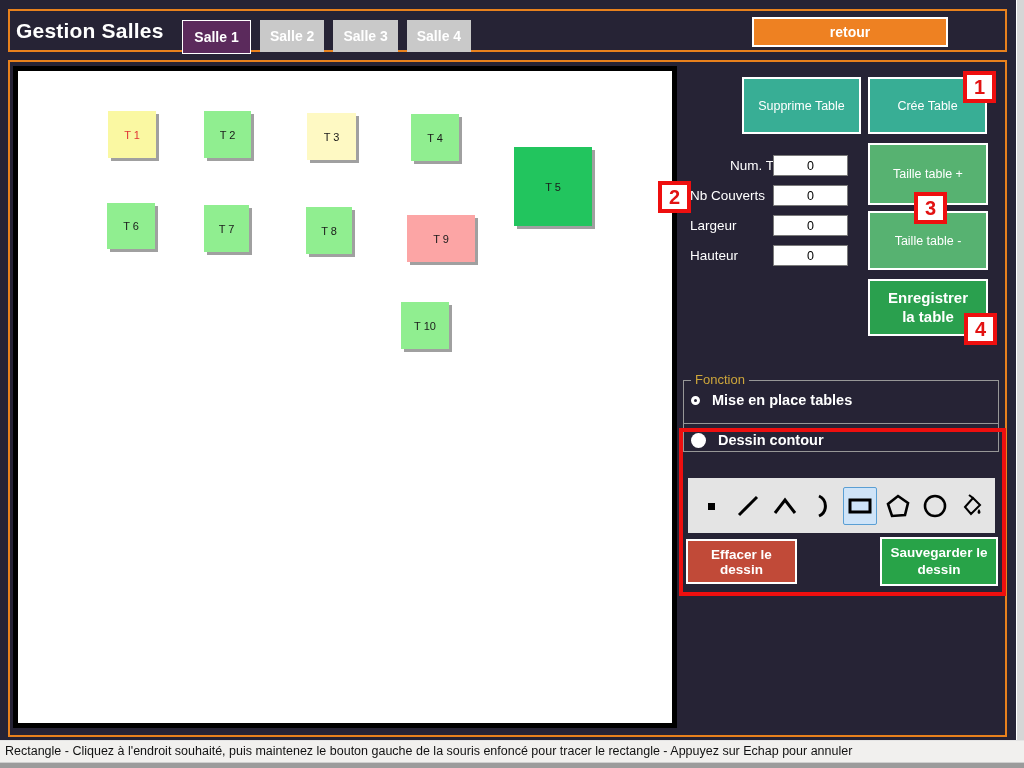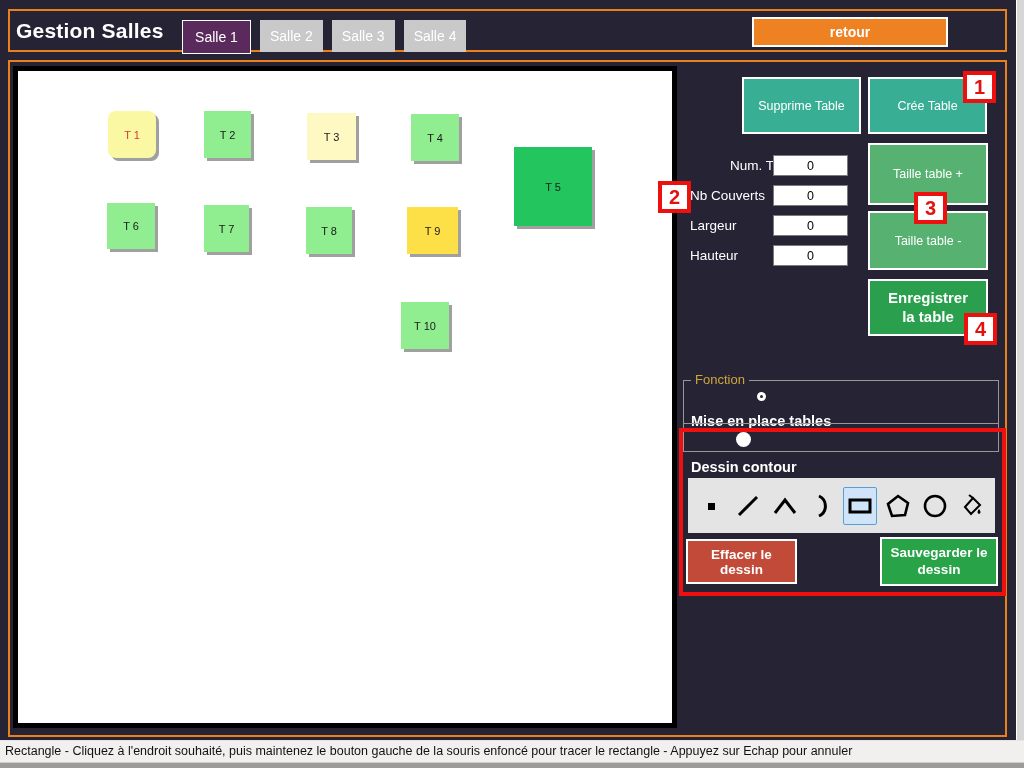--- a/index.html
+++ b/index.html
@@ -12,21 +12,21 @@
   .right-strip { left:1016px; top:0; width:8px; height:740px; background:#d6d6d6; border-left:1px solid #ffffff; }
   .statusbar { left:0; top:740px; width:1024px; height:22px; background:#f1f0ee; border-top:1px solid #e5e5e5;
                color:#111; font-size:12.5px; line-height:21px; padding-left:5px; white-space:nowrap; }
   .status-below { left:0; top:762px; width:1024px; height:6px; background:#9b9b9b; border-top:1px solid #cfcfcf; }
 
   
   .header-box { left:8px; top:9px; width:999px; height:43px; border:2px solid #e8811d; }
   .app-title { left:14px; top:17px; color:#ffffff; font-size:21px; font-weight:bold; letter-spacing:0.2px; }
   .tabs { left:182px; top:20px; display:flex; gap:9px; }
   .tab { height:24px; min-width:62px; padding:16px 10px; display:flex; align-items:center; justify-content:center;
-         background:#c9c9c9; color:#ffffff; font-size:14px; font-weight:normal; cursor:pointer; }
+         background:#c9c9c9; color:#ffffff; font-size:14px; font-weight:bold; cursor:pointer; }
   .tab.active { background:#5b2a5c; border:1px solid #ffffff; min-width:69px; height:25px; }
   .retour-btn { left:752px; top:17px; width:196px; height:30px; background:#ee8122; border:2px solid #ffffff;
                 color:#ffffff; font-size:14px; font-weight:bold; display:flex; align-items:center; justify-content:center; cursor:pointer; }
 
   
   .main-box { left:8px; top:60px; width:999px; height:677px; border:2px solid #e8811d; }
 
   
   .canvas { left:13px; top:66px; width:664px; height:662px; background:#ffffff; border:5px solid #000000; }
   .table-sq { position:absolute; display:flex; align-items:center; justify-content:center;
@@ -52,21 +52,21 @@
                  text-align:center; font-size:12.5px; color:#000; font-family:"Liberation Sans", sans-serif; }
   .fl-1 { left:690px; top:158px;margin-left:40px; } .fi-1 { left:773px; top:155px; }
   .fl-2 { left:690px; top:188px; } .fi-2 { left:773px; top:185px; }
   .fl-3 { left:690px; top:218px; } .fi-3 { left:773px; top:215px; }
   .fl-4 { left:690px; top:248px; } .fi-4 { left:773px; top:245px; }
 
   
   .fonction-box { left:683px; top:380px; width:316px; height:72px; border:1px solid #979797; }
   .fonction-title { position:absolute; top:-9px; left:7px; background:#262335; padding:0 4px;
                     color:#cda63b; font-size:13px; }
-  .radio-row { position:absolute; left:7px; display:flex; align-items:center; gap:12px; cursor:pointer;flex-direction:column; }
+  .radio-row { position:absolute; left:7px; display:flex; align-items:center; gap:12px; cursor:pointer; }
   .radio-row-1 { top:11px; }
   .radio-sep { position:absolute; left:0; top:42px; width:100%; border-top:1px solid #979797; }
   .radio-row-2 { top:51px; }
   .radio-ring { width:9px; height:9px; border-radius:50%; border:3px solid #ffffff; background:transparent; }
   .radio-dot  { width:15px; height:15px; border-radius:50%; background:#ffffff; }
   .radio-label { color:#ffffff; font-size:14.5px; font-weight:bold; }
 
   
   .red-frame { left:679px; top:428px; width:327px; height:168px; border:4px solid #ee0f0f; }
   .toolbar { left:688px; top:478px; width:307px; height:55px; background:#e4e4e4; display:flex;
@@ -94,29 +94,29 @@
   <div class="tab">Salle 2</div>
   <div class="tab">Salle 3</div>
   <div class="tab">Salle 4</div>
 </div>
 <div class="abs retour-btn">retour</div>
 
 <div class="abs main-box"></div>
 
 <div class="abs canvas">
   <div id="tables-layer">
-      <div class="table-sq" style="left: 90px; top: 40px; width: 48px; height: 47px; background: rgb(250, 248, 162); color: rgb(224, 52, 52); border-radius: 8px;">T 1</div>
+      <div class="table-sq" style="left: 90px; top: 40px; width: 48px; height: 47px; background: rgb(250, 248, 162); color: rgb(224, 52, 52);">T 1</div>
       <div class="table-sq" style="left: 186px; top: 40px; width: 47px; height: 47px; background: rgb(144, 238, 144); color: rgb(26, 26, 26);">T 2</div>
       <div class="table-sq" style="left: 289px; top: 42px; width: 49px; height: 47px; background: #fef9c3; color: rgb(26, 26, 26);">T 3</div>
       <div class="table-sq" style="left: 393px; top: 43px; width: 48px; height: 47px; background: rgb(144, 238, 144); color: rgb(26, 26, 26);">T 4</div>
       <div class="table-sq" style="left: 496px; top: 76px; width: 78px; height: 79px; background: #22c55e; color: rgb(26, 26, 26);">T 5</div>
       <div class="table-sq" style="left: 89px; top: 132px; width: 48px; height: 46px; background: rgb(144, 238, 144); color: rgb(26, 26, 26);">T 6</div>
       <div class="table-sq" style="left: 186px; top: 134px; width: 45px; height: 47px; background: rgb(144, 238, 144); color: rgb(26, 26, 26);">T 7</div>
       <div class="table-sq" style="left: 288px; top: 136px; width: 46px; height: 47px; background: rgb(144, 238, 144); color: rgb(26, 26, 26);">T 8</div>
-      <div class="table-sq" style="left: 389px; top: 136px; width: 51px; height: 47px; background: #fde047; color: rgb(26, 26, 26);">T 9</div>
+      <div class="table-sq" style="left: 389px; top: 144px; width: 68px; height: 47px; background: #fca5a5; color: rgb(26, 26, 26);">T 9</div>
       <div class="table-sq" style="left: 383px; top: 231px; width: 48px; height: 47px; background: rgb(144, 238, 144); color: rgb(26, 26, 26);">T 10</div>
     </div>
 </div>
 
 <div class="abs btn btn-teal supprime">Supprime Table</div>
 <div class="abs btn btn-teal cree">Crée Table</div>
 <div class="abs btn btn-green taille-plus">Taille table +</div>
 <div class="abs btn btn-green taille-minus">Taille table -</div>
 <div class="abs btn btn-darkgreen enregistrer">
   <span style="width:92px;">Enregistrer la table</span>

